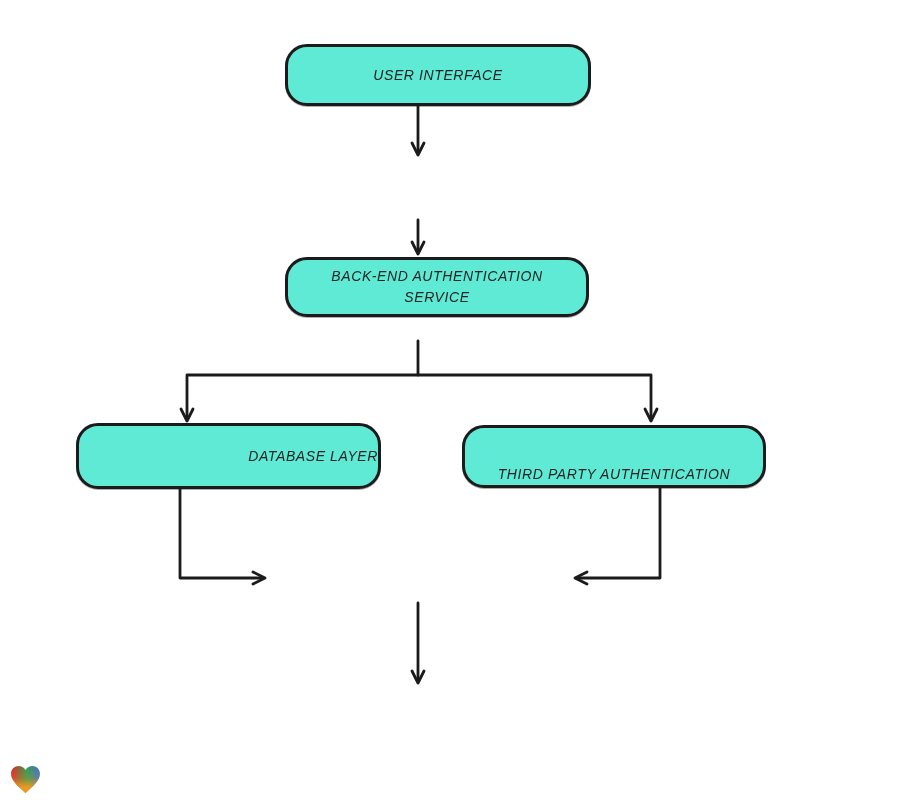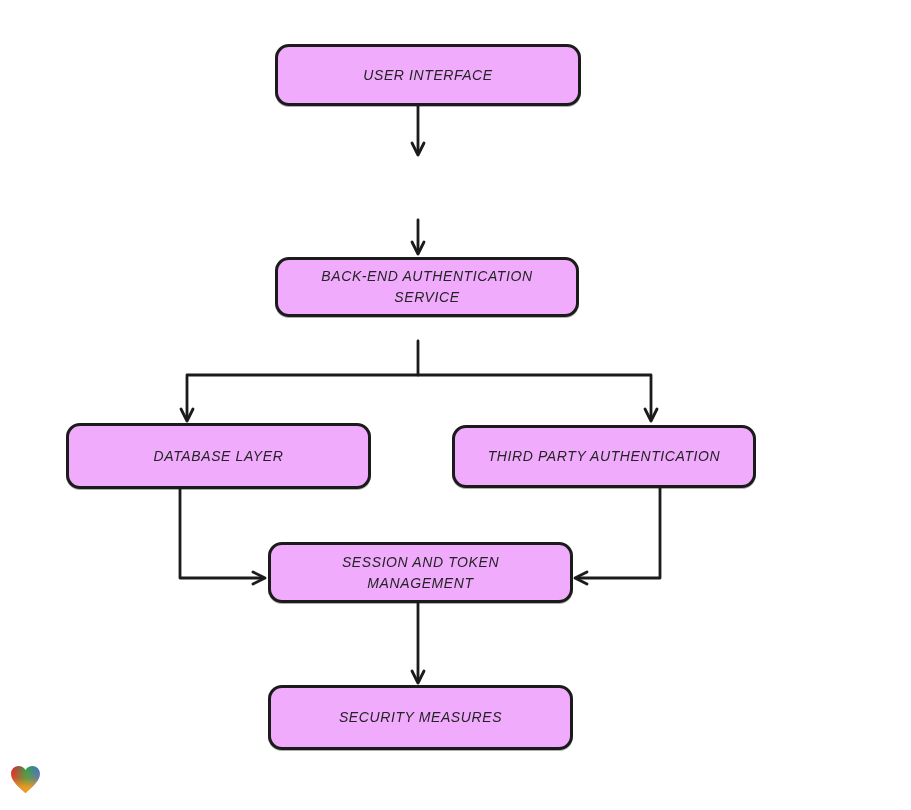--- a/index.html
+++ b/index.html
@@ -25,41 +25,42 @@
   .connectors path {
     fill: none;
     stroke: #1b1b1b;
     stroke-width: 2.8;
     stroke-linecap: round;
     stroke-linejoin: round;
   }
   .node {
     position: absolute;
     box-sizing: border-box;
-    background: #f0abfc;
+    background: #5eead4;
     border: 3px solid #1b1b1b;
-    border-radius: 14px;
+    border-radius: 22px;
     display: flex;
     align-items: center;
     justify-content: center;
     text-align: center;
     box-shadow: 0 1px 0 rgba(27,27,27,0.35);
+    margin-left: 10px;
   }
   .node .label {
     font-size: 14px;
     font-style: italic;
     letter-spacing: 0.6px;
     line-height: 1.5;
     color: #242424;
   }
   .n-user       { left: 275px; top: 44px;  width: 306px; height: 62px; }
   .n-frontend   { left: 275px; top: 157px; width: 306px; height: 64px; }
   .n-backend    { left: 275px; top: 257px; width: 304px; height: 60px; }
-  .n-database   { left: 66px;  top: 423px; width: 305px; height: 66px; }
-  .n-thirdparty { left: 452px; top: 425px; width: 304px; height: 63px; }
+  .n-database   { left: 66px;  top: 423px; width: 305px; height: 66px; justify-content: flex-end; }
+  .n-thirdparty { left: 452px; top: 425px; width: 304px; height: 63px; align-items: flex-end; }
   .n-session    { left: 268px; top: 542px; width: 305px; height: 61px; }
   .n-security   { left: 268px; top: 685px; width: 305px; height: 65px; }
   .n-backend .label { max-width: 240px; }
   .n-session .label { max-width: 210px; }
   .logo-heart {
     position: absolute;
     left: 9px;
     top: 764px;
     width: 33px;
     height: 31px;
@@ -117,27 +118,21 @@
   </div>
 
   <div class="node n-database">
     <span class="label">DATABASE LAYER</span>
   </div>
 
   <div class="node n-thirdparty">
     <span class="label">THIRD PARTY AUTHENTICATION</span>
   </div>
 
-  <div class="node n-session">
-    <span class="label">SESSION AND TOKEN MANAGEMENT</span>
-  </div>
 
-  <div class="node n-security">
-    <span class="label">SECURITY MEASURES</span>
-  </div>
 
   <svg class="logo-heart" viewBox="0 0 32 30" xmlns="http://www.w3.org/2000/svg" aria-hidden="true">
     <defs>
       <linearGradient id="heart-h" x1="0" y1="0" x2="1" y2="0">
         <stop offset="0" stop-color="#e4202c"></stop>
         <stop offset="0.55" stop-color="#2ba24f"></stop>
         <stop offset="1" stop-color="#3f6ad8"></stop>
       </linearGradient>
       <linearGradient id="heart-v" x1="0" y1="0" x2="0" y2="1">
         <stop offset="0" stop-color="#f69920" stop-opacity="0"></stop>

